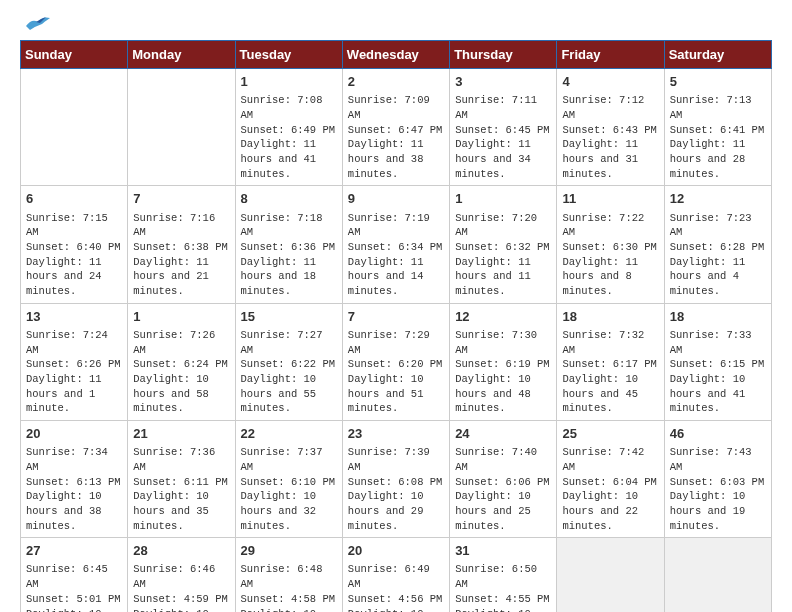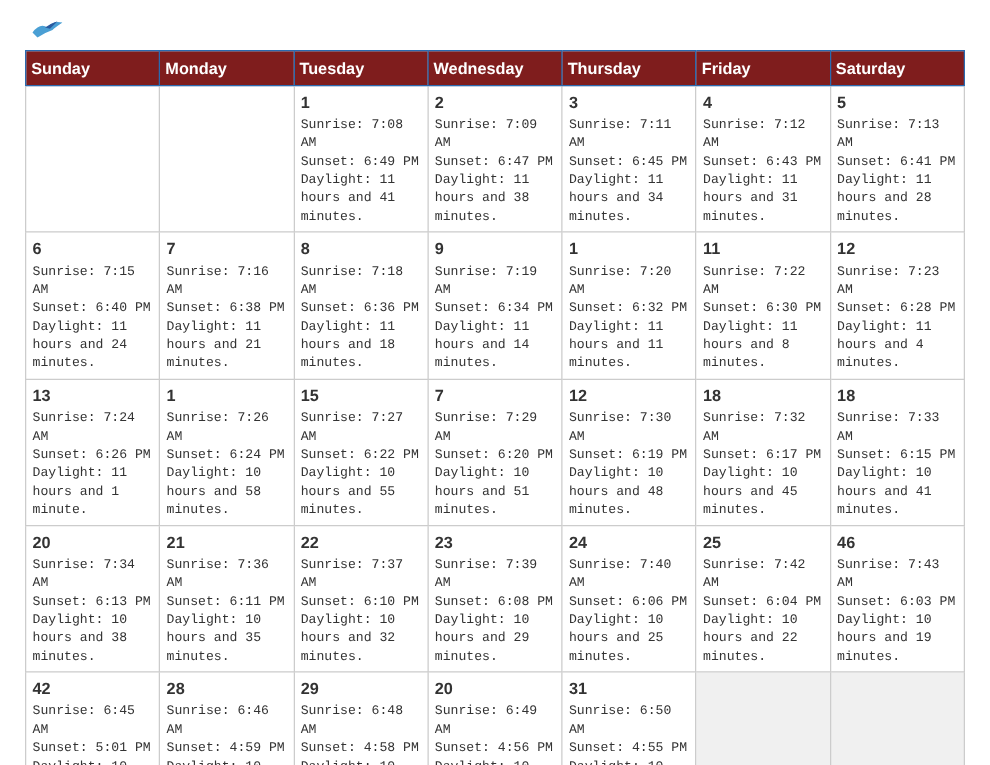--- a/index.html
+++ b/index.html
@@ -223,21 +223,21 @@
           <span class="day-number">25</span>
           <div class="day-info">Sunrise: 7:42 AM<br>Sunset: 6:04 PM<br>Daylight: 10 hours and 22 minutes.</div>
         </td>
         <td>
           <span class="day-number">46</span>
           <div class="day-info">Sunrise: 7:43 AM<br>Sunset: 6:03 PM<br>Daylight: 10 hours and 19 minutes.</div>
         </td>
       </tr>
       <tr>
         <td>
-          <span class="day-number">42</span>
+          <span class="day-number">27</span>
           <div class="day-info">Sunrise: 6:45 AM<br>Sunset: 5:01 PM<br>Daylight: 10 hours and 16 minutes.</div>
         </td>
         <td>
           <span class="day-number">28</span>
           <div class="day-info">Sunrise: 6:46 AM<br>Sunset: 4:59 PM<br>Daylight: 10 hours and 13 minutes.</div>
         </td>
         <td>
           <span class="day-number">29</span>
           <div class="day-info">Sunrise: 6:48 AM<br>Sunset: 4:58 PM<br>Daylight: 10 hours and 10 minutes.</div>
         </td>

